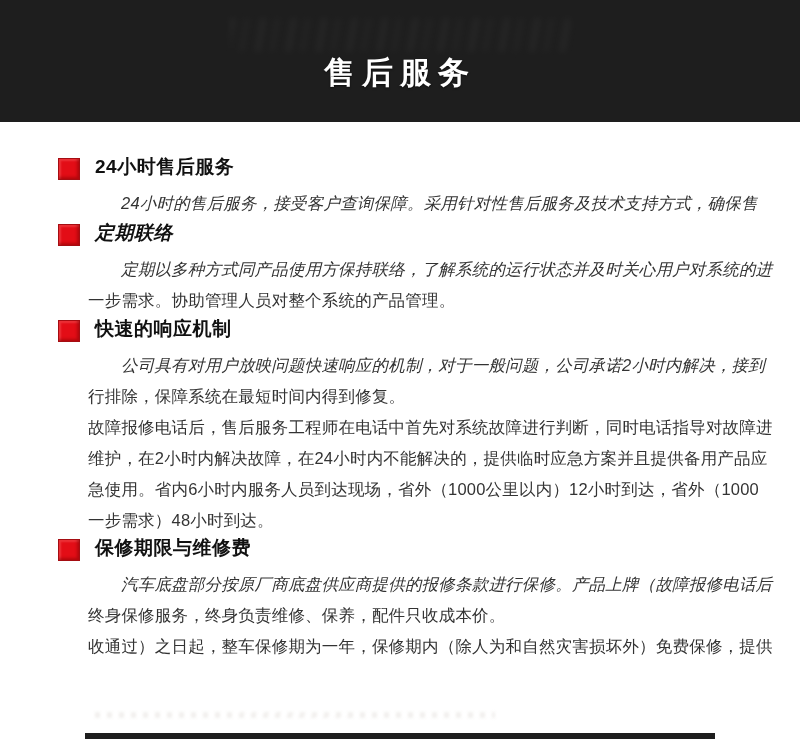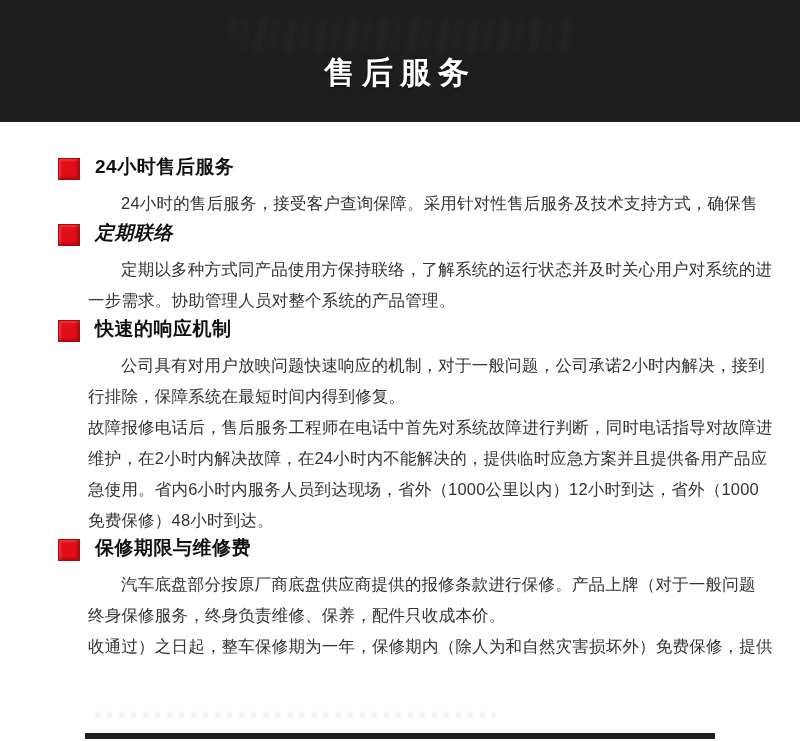--- a/index.html
+++ b/index.html
@@ -71,21 +71,21 @@
   }
   .para { margin: 0; }
   .line {
     margin: 0 52px 0 88px;
     font-size: 16.5px;
     line-height: 31px;
     color: #333333;
     letter-spacing: 0.2px;
     white-space: nowrap;
   }
-  .line.first { text-indent: 33px; }
+  .line.first { text-indent: 33px; font-style: italic; }
   .mt-head-1 { margin-top: 36px; }
   .mt-head-2 { margin-top: 5px; font-style: italic; }
   .mt-head-3 { margin-top: 4px; }
   .mt-head-4 { margin-top: 3px; }
   .mt-body  { margin-top: 8px; }
   
   .bottom-divider {
     position: absolute;
     left: 85px;
     top: 733px;
@@ -143,31 +143,31 @@
         <h2>快速的响应机制</h2>
       </div>
       <div class="para mt-body">
         <p class="line first">公司具有对用户放映问题快速响应的机制，对于一般问题，公司承诺2小时内解决，接到</p>
         <p class="line">行排除，保障系统在最短时间内得到修复。</p>
         <p class="line">故障报修电话后，售后服务工程师在电话中首先对系统故障进行判断，同时电话指导对故障进</p>
       </div>
       <div class="para">
         <p class="line">维护，在2小时内解决故障，在24小时内不能解决的，提供临时应急方案并且提供备用产品应</p>
         <p class="line">急使用。省内6小时内服务人员到达现场，省外（1000公里以内）12小时到达，省外（1000</p>
-        <p class="line">免费保修）48小时到达。</p>
+        <p class="line">一步需求）48小时到达。</p>
       </div>
     </section>
 
     <section>
       <div class="sec-head mt-head-4">
         <span class="bullet"></span>
         <h2>保修期限与维修费</h2>
       </div>
       <div class="para mt-body">
-        <p class="line first">汽车底盘部分按原厂商底盘供应商提供的报修条款进行保修。产品上牌（对于一般问题</p>
+        <p class="line first">汽车底盘部分按原厂商底盘供应商提供的报修条款进行保修。产品上牌（故障报修电话后</p>
         <p class="line">终身保修服务，终身负责维修、保养，配件只收成本价。</p>
         <p class="line">收通过）之日起，整车保修期为一年，保修期内（除人为和自然灾害损坏外）免费保修，提供</p>
       </div>
     </section>
 
   </main>
 
   <div class="bottom-smudge"></div>
   <div class="bottom-divider"></div>
 

